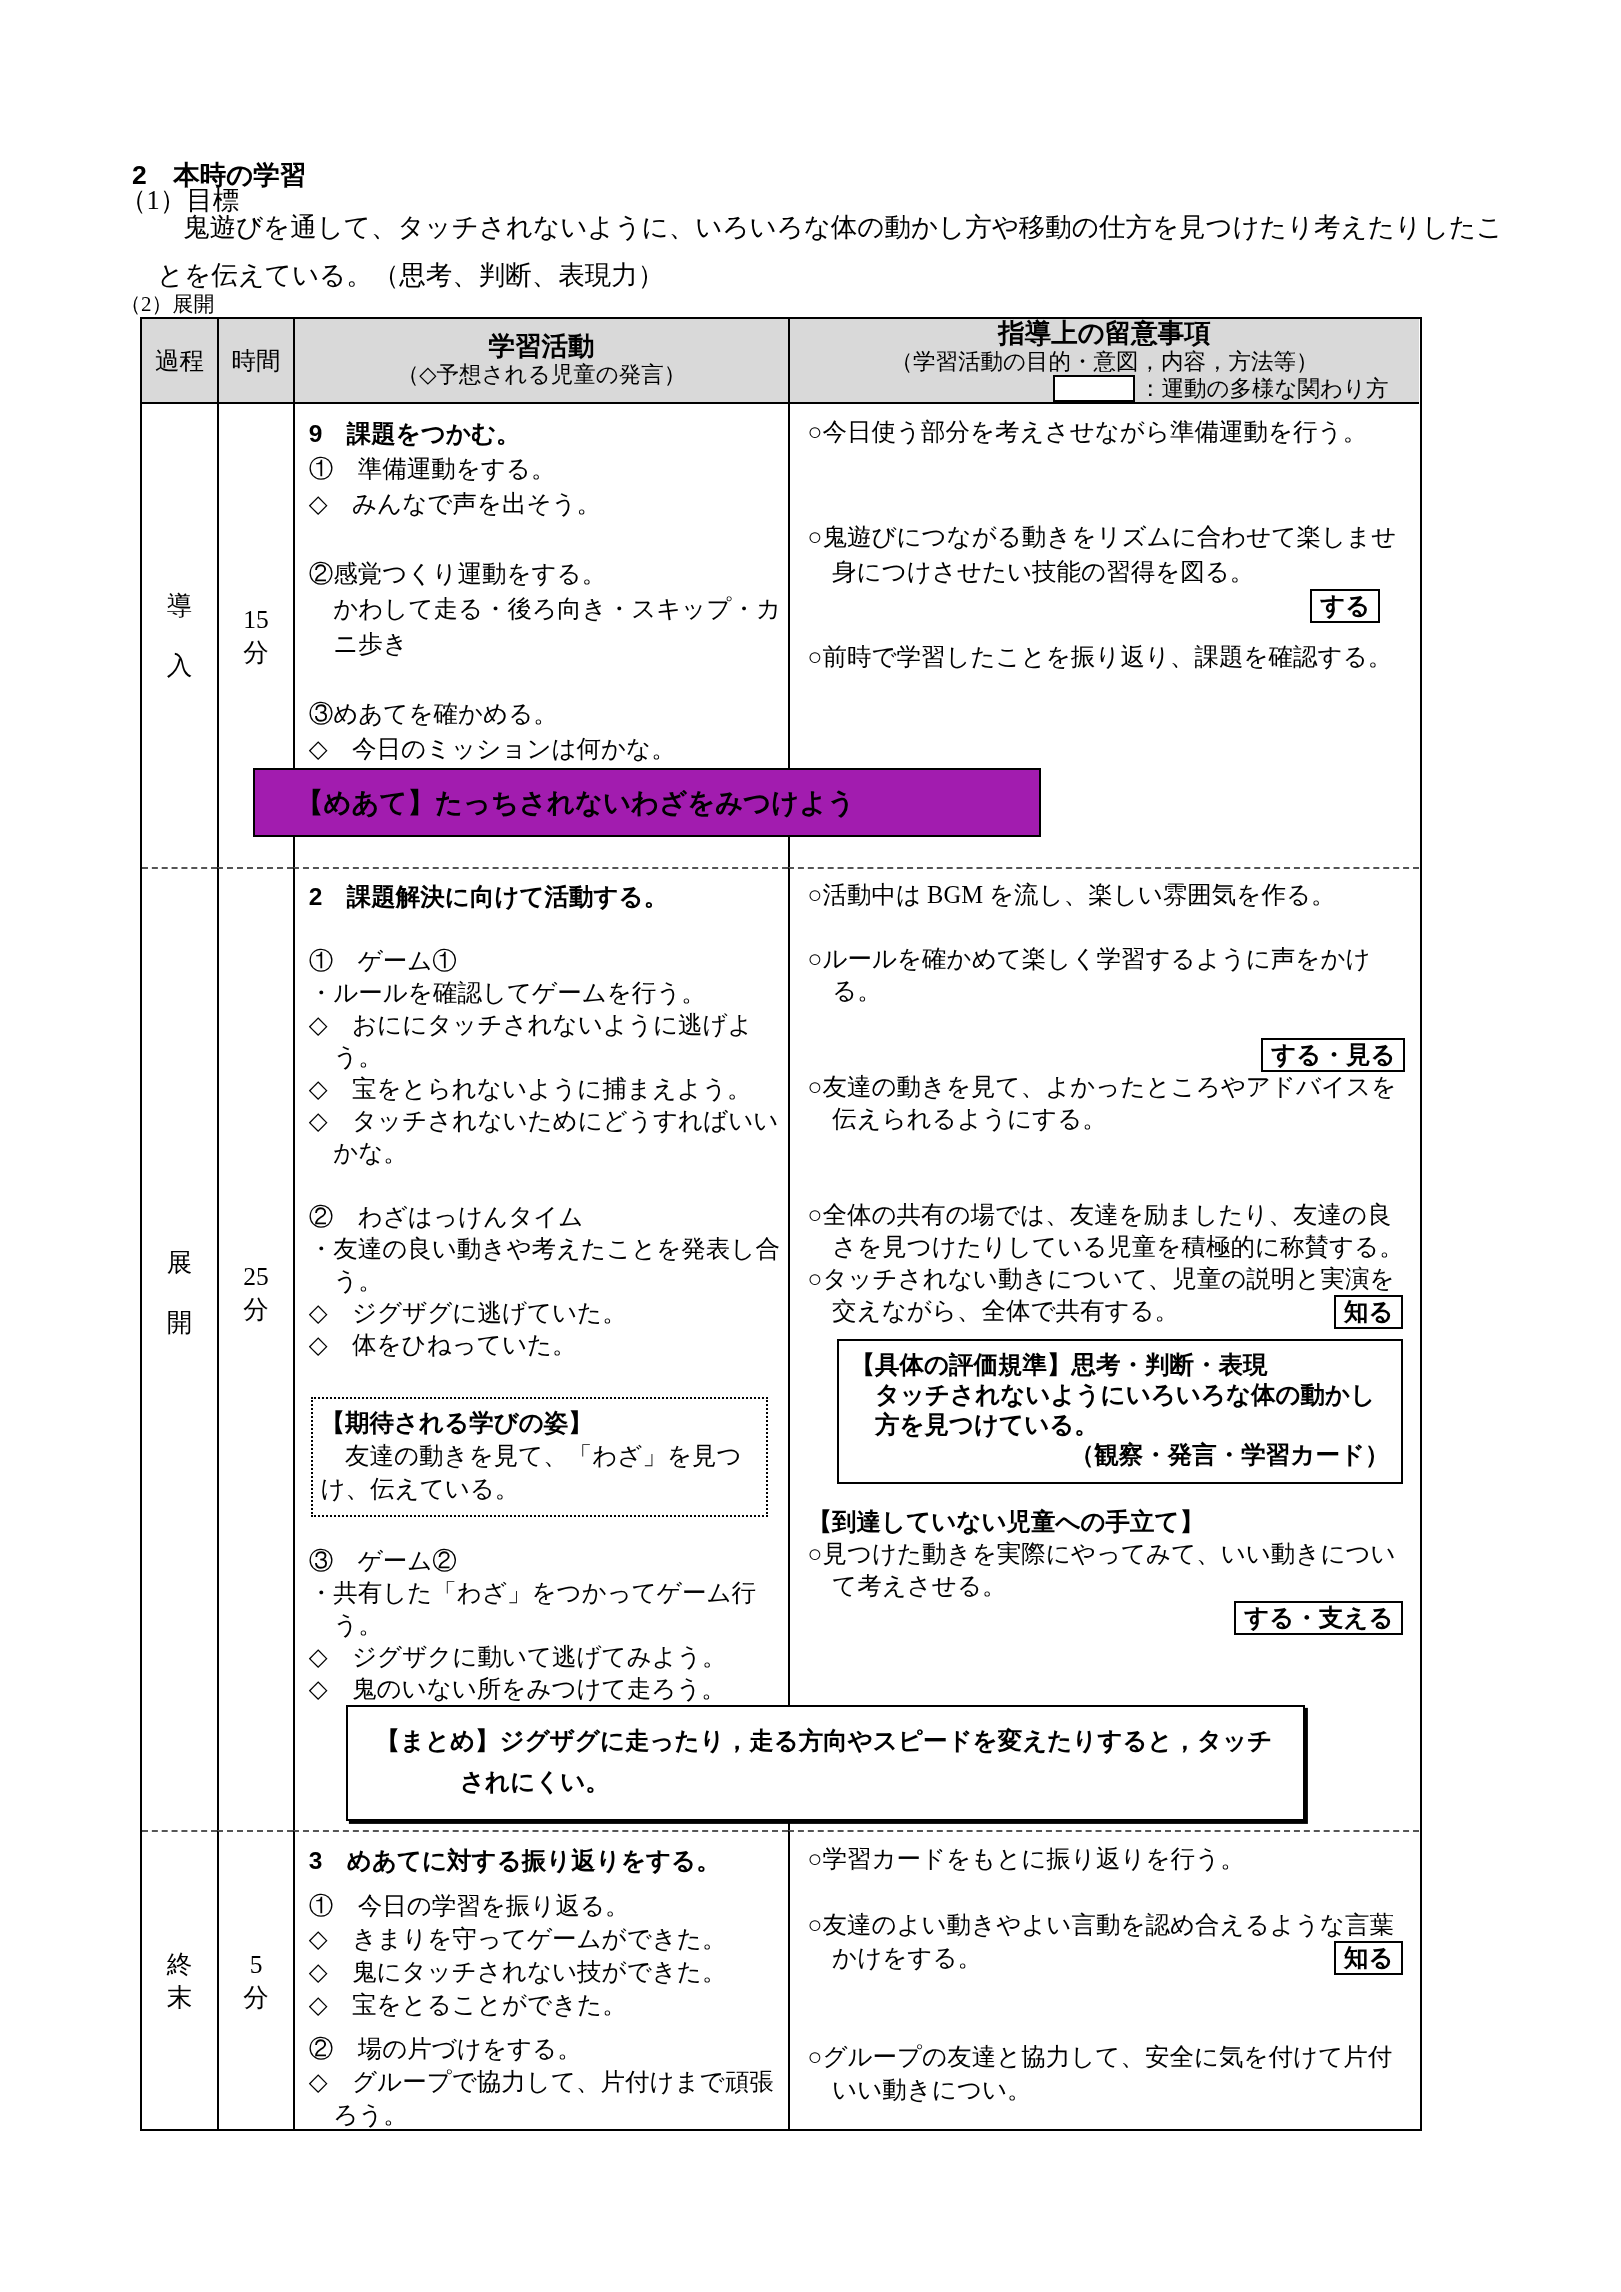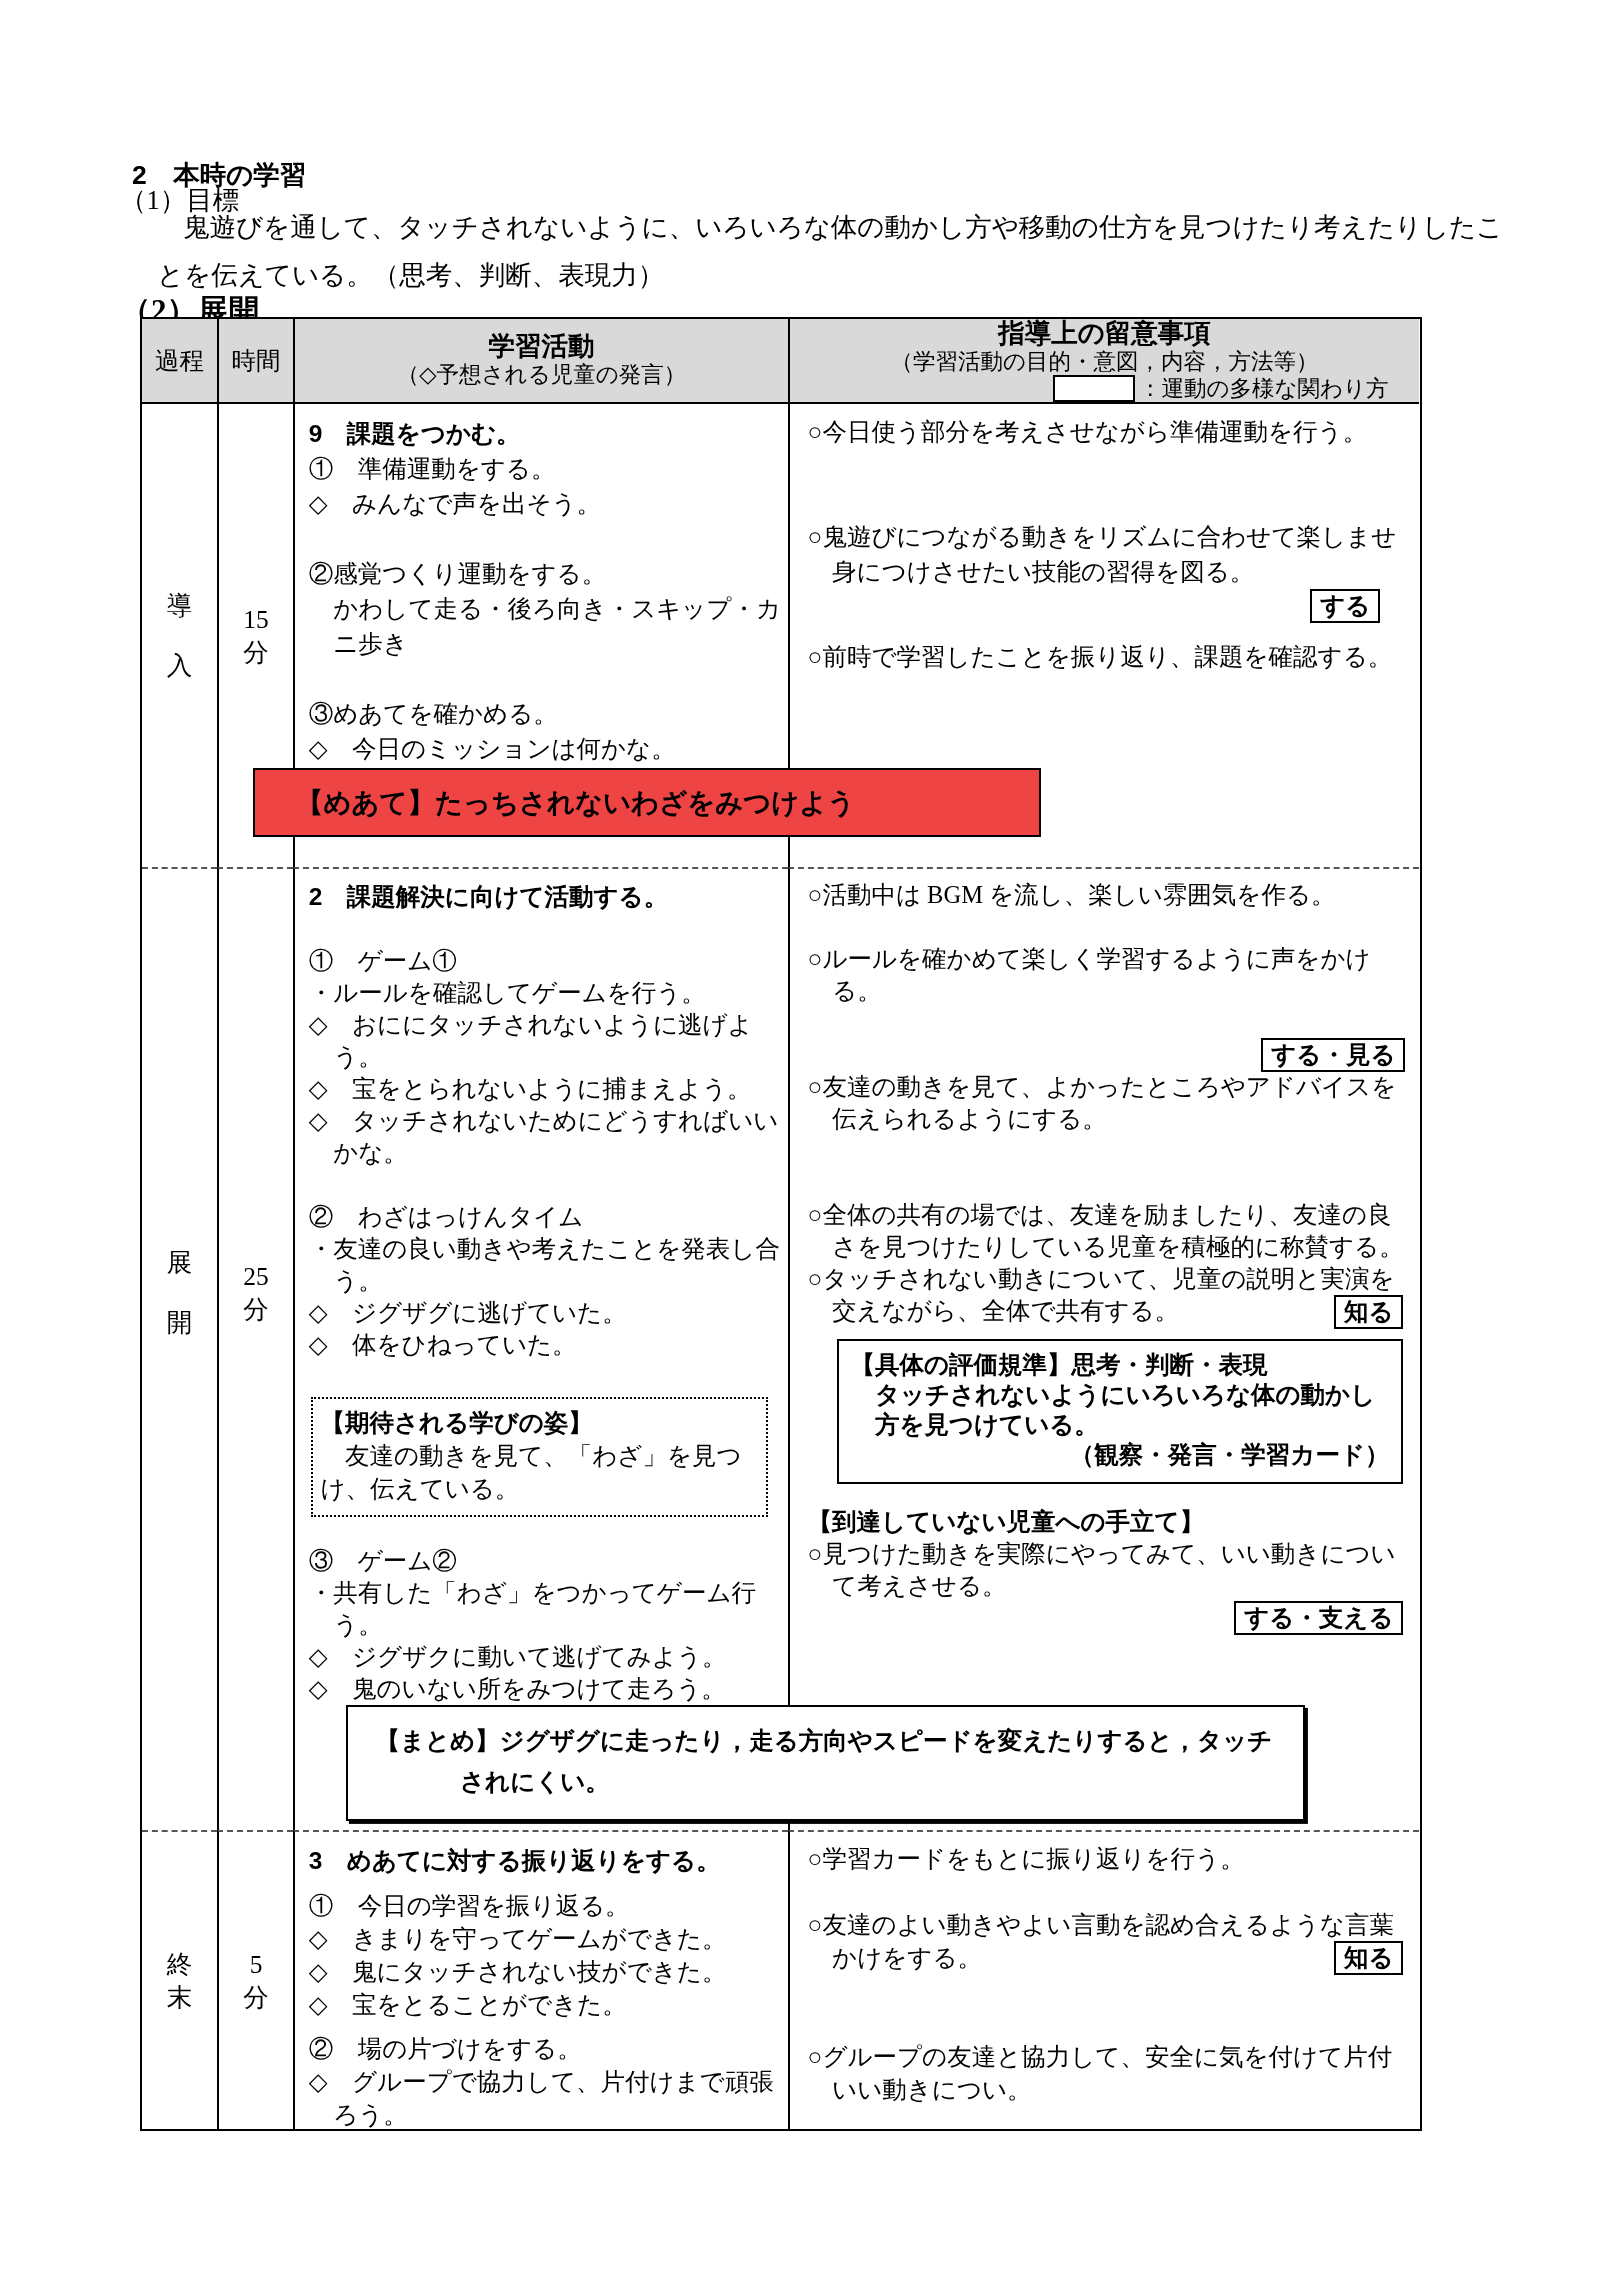--- a/index.html
+++ b/index.html
@@ -5,21 +5,21 @@
   html,body{margin:0;padding:0;background:#fff;}
   .page{position:relative;width:1621px;height:2293px;background:#fff;color:#000;
         font-family:"Liberation Serif","DejaVu Serif",serif;}
 
   
   .doc-title{position:absolute;left:132px;top:157px;font-size:26.5px;font-weight:bold;
              font-family:"Liberation Sans","DejaVu Sans",sans-serif;white-space:pre;}
   .goal-label{position:absolute;left:120px;top:182px;font-size:26.5px;white-space:pre;}
   .goal1{position:absolute;left:183px;top:209px;font-size:26.5px;white-space:pre;}
   .goal2{position:absolute;left:157px;top:257px;font-size:26.5px;white-space:pre;}
-  .dev-label{position:absolute;left:120px;top:290px;font-size:31px;white-space:pre;font-weight:bold;}
+  .dev-label{position:absolute;left:120px;top:290px;font-size:21px;white-space:pre;}
 
   
   .lessontable{position:absolute;left:140px;top:317px;width:1278px;
                border:2px solid #000;box-sizing:content-box;
                display:grid;grid-template-columns:75px 76px 495px 631px;
                grid-template-rows:85px 463px 963px 299px;}
   .cell{box-sizing:border-box;overflow:visible;}
   .c2,.c3,.c4{border-left:2px solid #000;}
   .hcell{background:#d9d9d9;border-bottom:2px solid #000;
          display:flex;flex-direction:column;justify-content:center;align-items:center;}
@@ -64,21 +64,21 @@
   .dt-line{font-size:24.5px;line-height:33px;white-space:pre;}
 
   
   .evalbox{border:2.9px solid #000;margin:11.8px 5.9px 5.9px 29px;padding:9.8px 11.8px 11.8px;}
   .ev-line{font-size:24.5px;font-weight:bold;line-height:30px;white-space:pre;
            font-family:"Liberation Sans","DejaVu Sans",sans-serif;}
   .ev-line.right{text-align:right;}
 
   
   .meate{position:absolute;left:253px;top:768px;width:788px;height:69px;border:2.9px solid #000;
-         background:#ef4444;box-sizing:border-box;display:flex;align-items:center;padding-left:41px;
+         background:#a21caf;box-sizing:border-box;display:flex;align-items:center;padding-left:41px;
          font-family:"Liberation Sans","DejaVu Sans",sans-serif;font-weight:bold;font-size:27.4px;white-space:pre;}
   .matome{position:absolute;left:346px;top:1705px;width:959px;height:116px;border:2.9px solid #000;
           background:#fff;box-sizing:border-box;padding-top:12.7px;box-shadow:2.9px 2.9px 0 #000;
           font-family:"Liberation Sans","DejaVu Sans",sans-serif;font-weight:bold;font-size:24.5px;}
   .mt-line{line-height:41px;white-space:pre;}
   .mt1{padding-left:27.4px;} .mt2{padding-left:112px;}
 </style>
 </head>
 <body>
 

